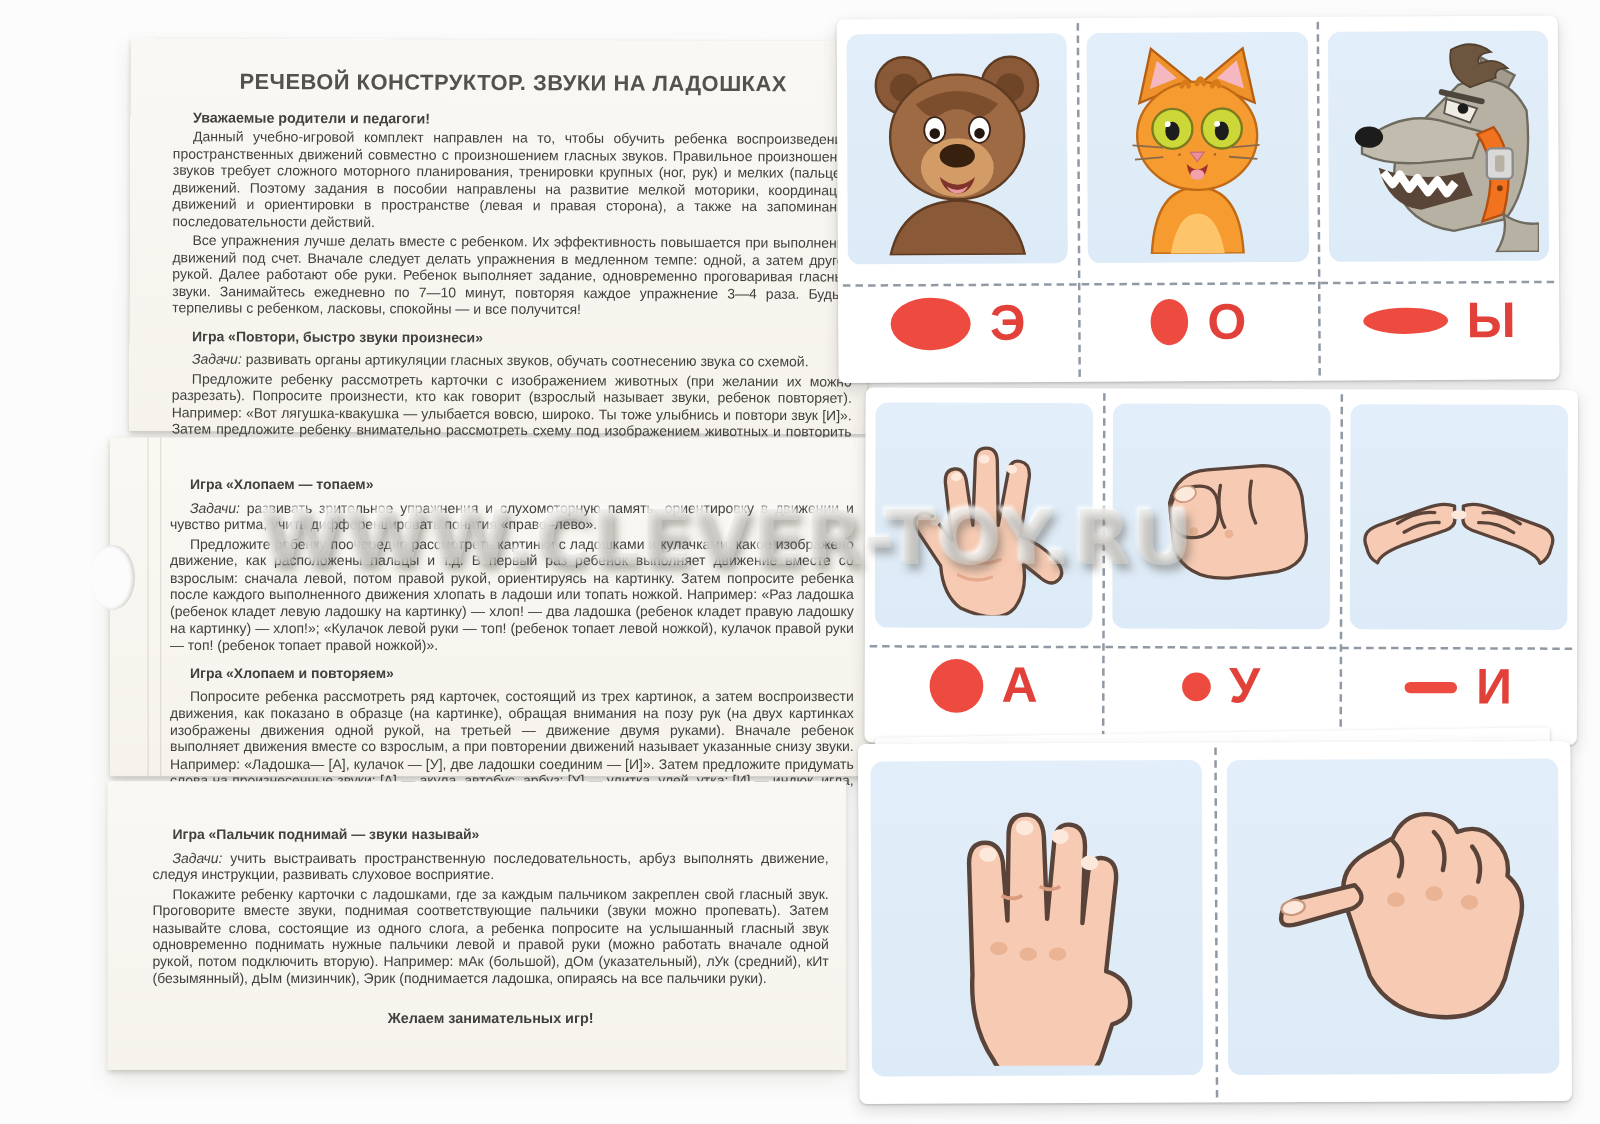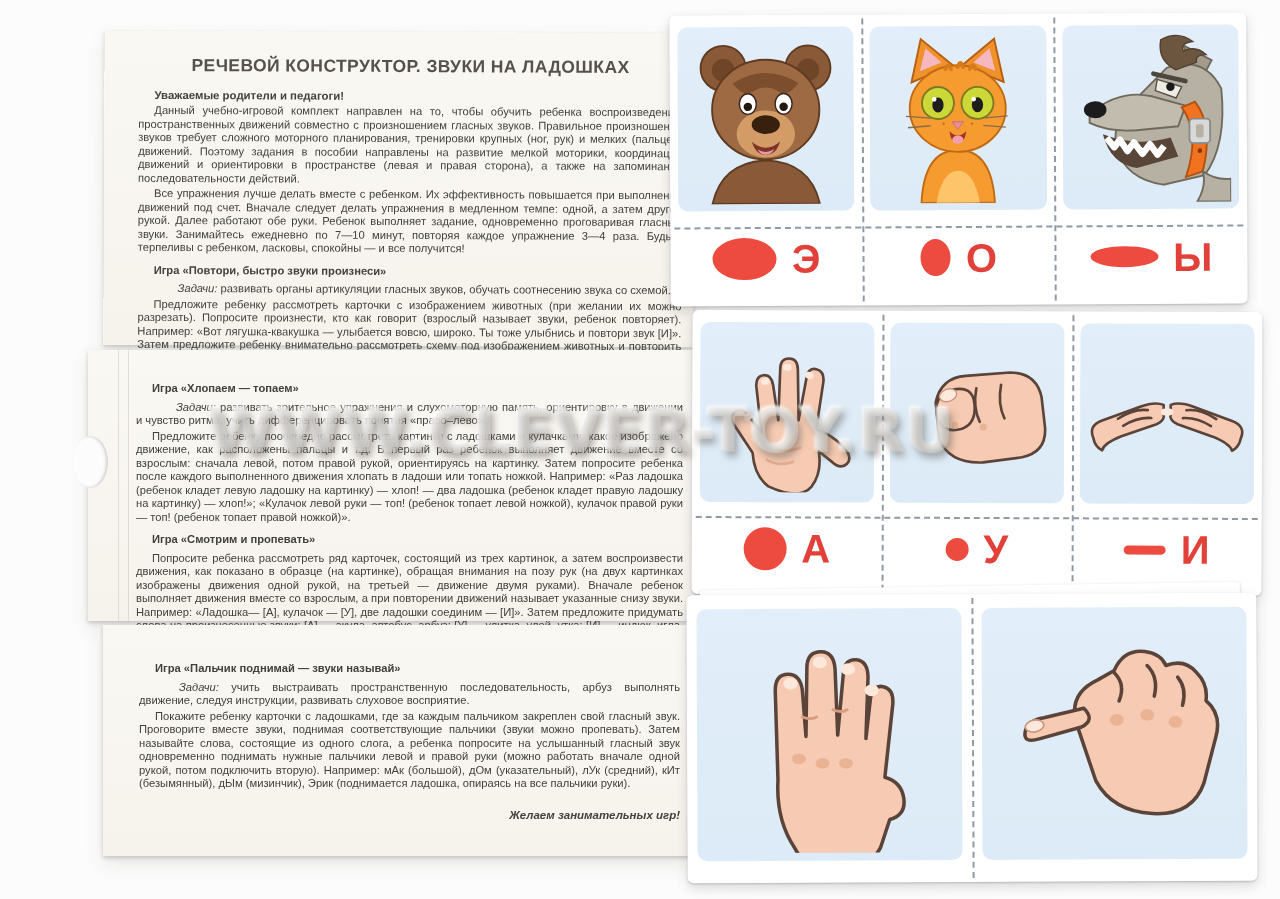--- a/index.html
+++ b/index.html
@@ -13,39 +13,39 @@
   }
 
   
   .panel {
     position:absolute;
     background:linear-gradient(180deg,#faf8f3 0%,#f6f3ed 100%);
     box-shadow:0 2px 4px rgba(95,88,76,.28), 0 8px 18px rgba(95,88,76,.12);
   }
   .panel-top { left:104px; top:32px;  width:590px; height:314px; transform:rotate(.25deg); padding:24px 12px 0 34px; }
   .panel-mid { left:88px;  top:350px; width:607px; height:271px; padding:20px 12px 0 48px; }
-  .panel-bot { left:103px; top:625px; width:591px; height:231px; padding:28px 14px 0 36px; }
+  .panel-bot { left:86px; top:625px; width:591px; height:231px; padding:28px 14px 0 36px; }
 
   .fold-line { position:absolute; top:0; bottom:0; width:1px; background:rgba(120,110,95,.18); }
   .fold-a { left:30px; } .fold-b { left:40px; }
   .notch {
     position:absolute; left:-16px; top:86px; width:36px; height:52px;
     background:#fcfcfc; border-radius:50%;
     box-shadow:inset -2px 0 3px rgba(95,88,76,.25);
   }
 
   .b-title {
     text-align:center; font-weight:bold; font-size:17.5px; letter-spacing:.4px;
     color:#55524d; margin-bottom:13px;
   }
   .p, .h, .tasks { font-size:11.2px; line-height:13.5px; text-align:justify; text-indent:16px; }
   .h { font-weight:bold; margin-top:9px; margin-bottom:5px; text-align:left; }
-  .tasks-label { font-style:italic;margin-left:24px; }
+  .tasks-label { font-style:italic; }
   .greeting { font-weight:bold; font-size:11.4px; text-indent:16px; margin-bottom:3px; }
-  .closing { text-align:right; font-style:italic; font-weight:bold; font-size:11.5px; margin-top:18px; text-indent:0; }
+  .closing { text-align:center; font-weight:bold; font-size:11.5px; margin-top:18px; text-indent:0; }
   .mb { margin-bottom:2px; }
 
   
   .card {
     position:absolute; background:#fff; border-radius:6px;
     box-shadow:0 1px 2px rgba(60,60,60,.25), 0 5px 12px rgba(60,60,60,.18);
     overflow:hidden;
   }
   .card1 { left:670px; top:14px;  width:577px; height:291px; transform:rotate(-.3deg); }
   .card2 { left:692px; top:311px; width:570px; height:284px; transform:rotate(.2deg); }
@@ -109,21 +109,21 @@
   <div class="p">Предложите ребенку рассмотреть карточки с изображением животных (при желании их можно разрезать). Попросите произнести, кто как говорит (взрослый называет звуки, ребенок повторяет). Например: «Вот лягушка-квакушка — улыбается вовсю, широко. Ты тоже улыбнись и повтори звук [И]». Затем предложите ребенку внимательно рассмотреть схему под изображением животных и повторить артикуляцию, объясняя соответствие фигур и звуков: «Здесь большой кружок обозначает звук [А] и т.д.». В завершении занятия произнесите звук и попросите ребенка показать схему с его изображением, а также назвать животное, которое его говорит.</div>
 </div>
 
 <div class="panel panel-mid">
   <div class="fold-line fold-a"></div>
   <div class="fold-line fold-b"></div>
   <div class="notch"></div>
   <div class="h" style="margin-top:12px">Игра «Хлопаем — топаем»</div>
   <div class="tasks mb"><span class="tasks-label">Задачи:</span> <span>развивать зрительное упражнения и слухомоторную память, ориентировку в движении и чувство ритма, учить дифференцировать понятия «право–лево».</span></div>
   <div class="p">Предложите ребенку поочередно рассмотреть картинки с ладошками и кулачками: какое изображено движение, как расположены пальцы и т.д. В первый раз ребенок выполняет движение вместе со взрослым: сначала левой, потом правой рукой, ориентируясь на картинку. Затем попросите ребенка после каждого выполненного движения хлопать в ладоши или топать ножкой. Например: «Раз ладошка (ребенок кладет левую ладошку на картинку) — хлоп! — два ладошка (ребенок кладет правую ладошку на картинку) — хлоп!»; «Кулачок левой руки — топ! (ребенок топает левой ножкой), кулачок правой руки — топ! (ребенок топает правой ножкой)».</div>
-  <div class="h">Игра «Смотрим и пропевать»</div>
+  <div class="h">Игра «Хлопаем и повторяем»</div>
   <div class="p">Попросите ребенка рассмотреть ряд карточек, состоящий из трех картинок, а затем воспроизвести движения, как показано в образце (на картинке), обращая внимания на позу рук (на двух картинках изображены движения одной рукой, на третьей — движение двумя руками). Вначале ребенок выполняет движения вместе со взрослым, а при повторении движений называет указанные снизу звуки. Например: «Ладошка— [А], кулачок — [У], две ладошки соединим — [И]». Затем предложите придумать слова на произнесенные звуки: [А] — акула, автобус, арбуз; [У] — улитка, улей, утка; [И] — индюк, игла, икра.</div>
 </div>
 
 <div class="panel panel-bot">
   <div class="h">Игра «Пальчик поднимай — звуки называй»</div>
   <div class="tasks mb"><span class="tasks-label">Задачи:</span> <span>учить выстраивать пространственную последовательность, арбуз выполнять движение, следуя инструкции, развивать слуховое восприятие.</span></div>
   <div class="p">Покажите ребенку карточки с ладошками, где за каждым пальчиком закреплен свой гласный звук. Проговорите вместе звуки, поднимая соответствующие пальчики (звуки можно пропевать). Затем называйте слова, состоящие из одного слога, а ребенка попросите на услышанный гласный звук одновременно поднимать нужные пальчики левой и правой руки (можно работать вначале одной рукой, потом подключить вторую). Например: мАк (большой), дОм (указательный), лУк (средний), кИт (безымянный), дЫм (мизинчик), Эрик (поднимается ладошка, опираясь на все пальчики руки).</div>
   <div class="closing">Желаем занимательных игр!</div>
 </div>
 

